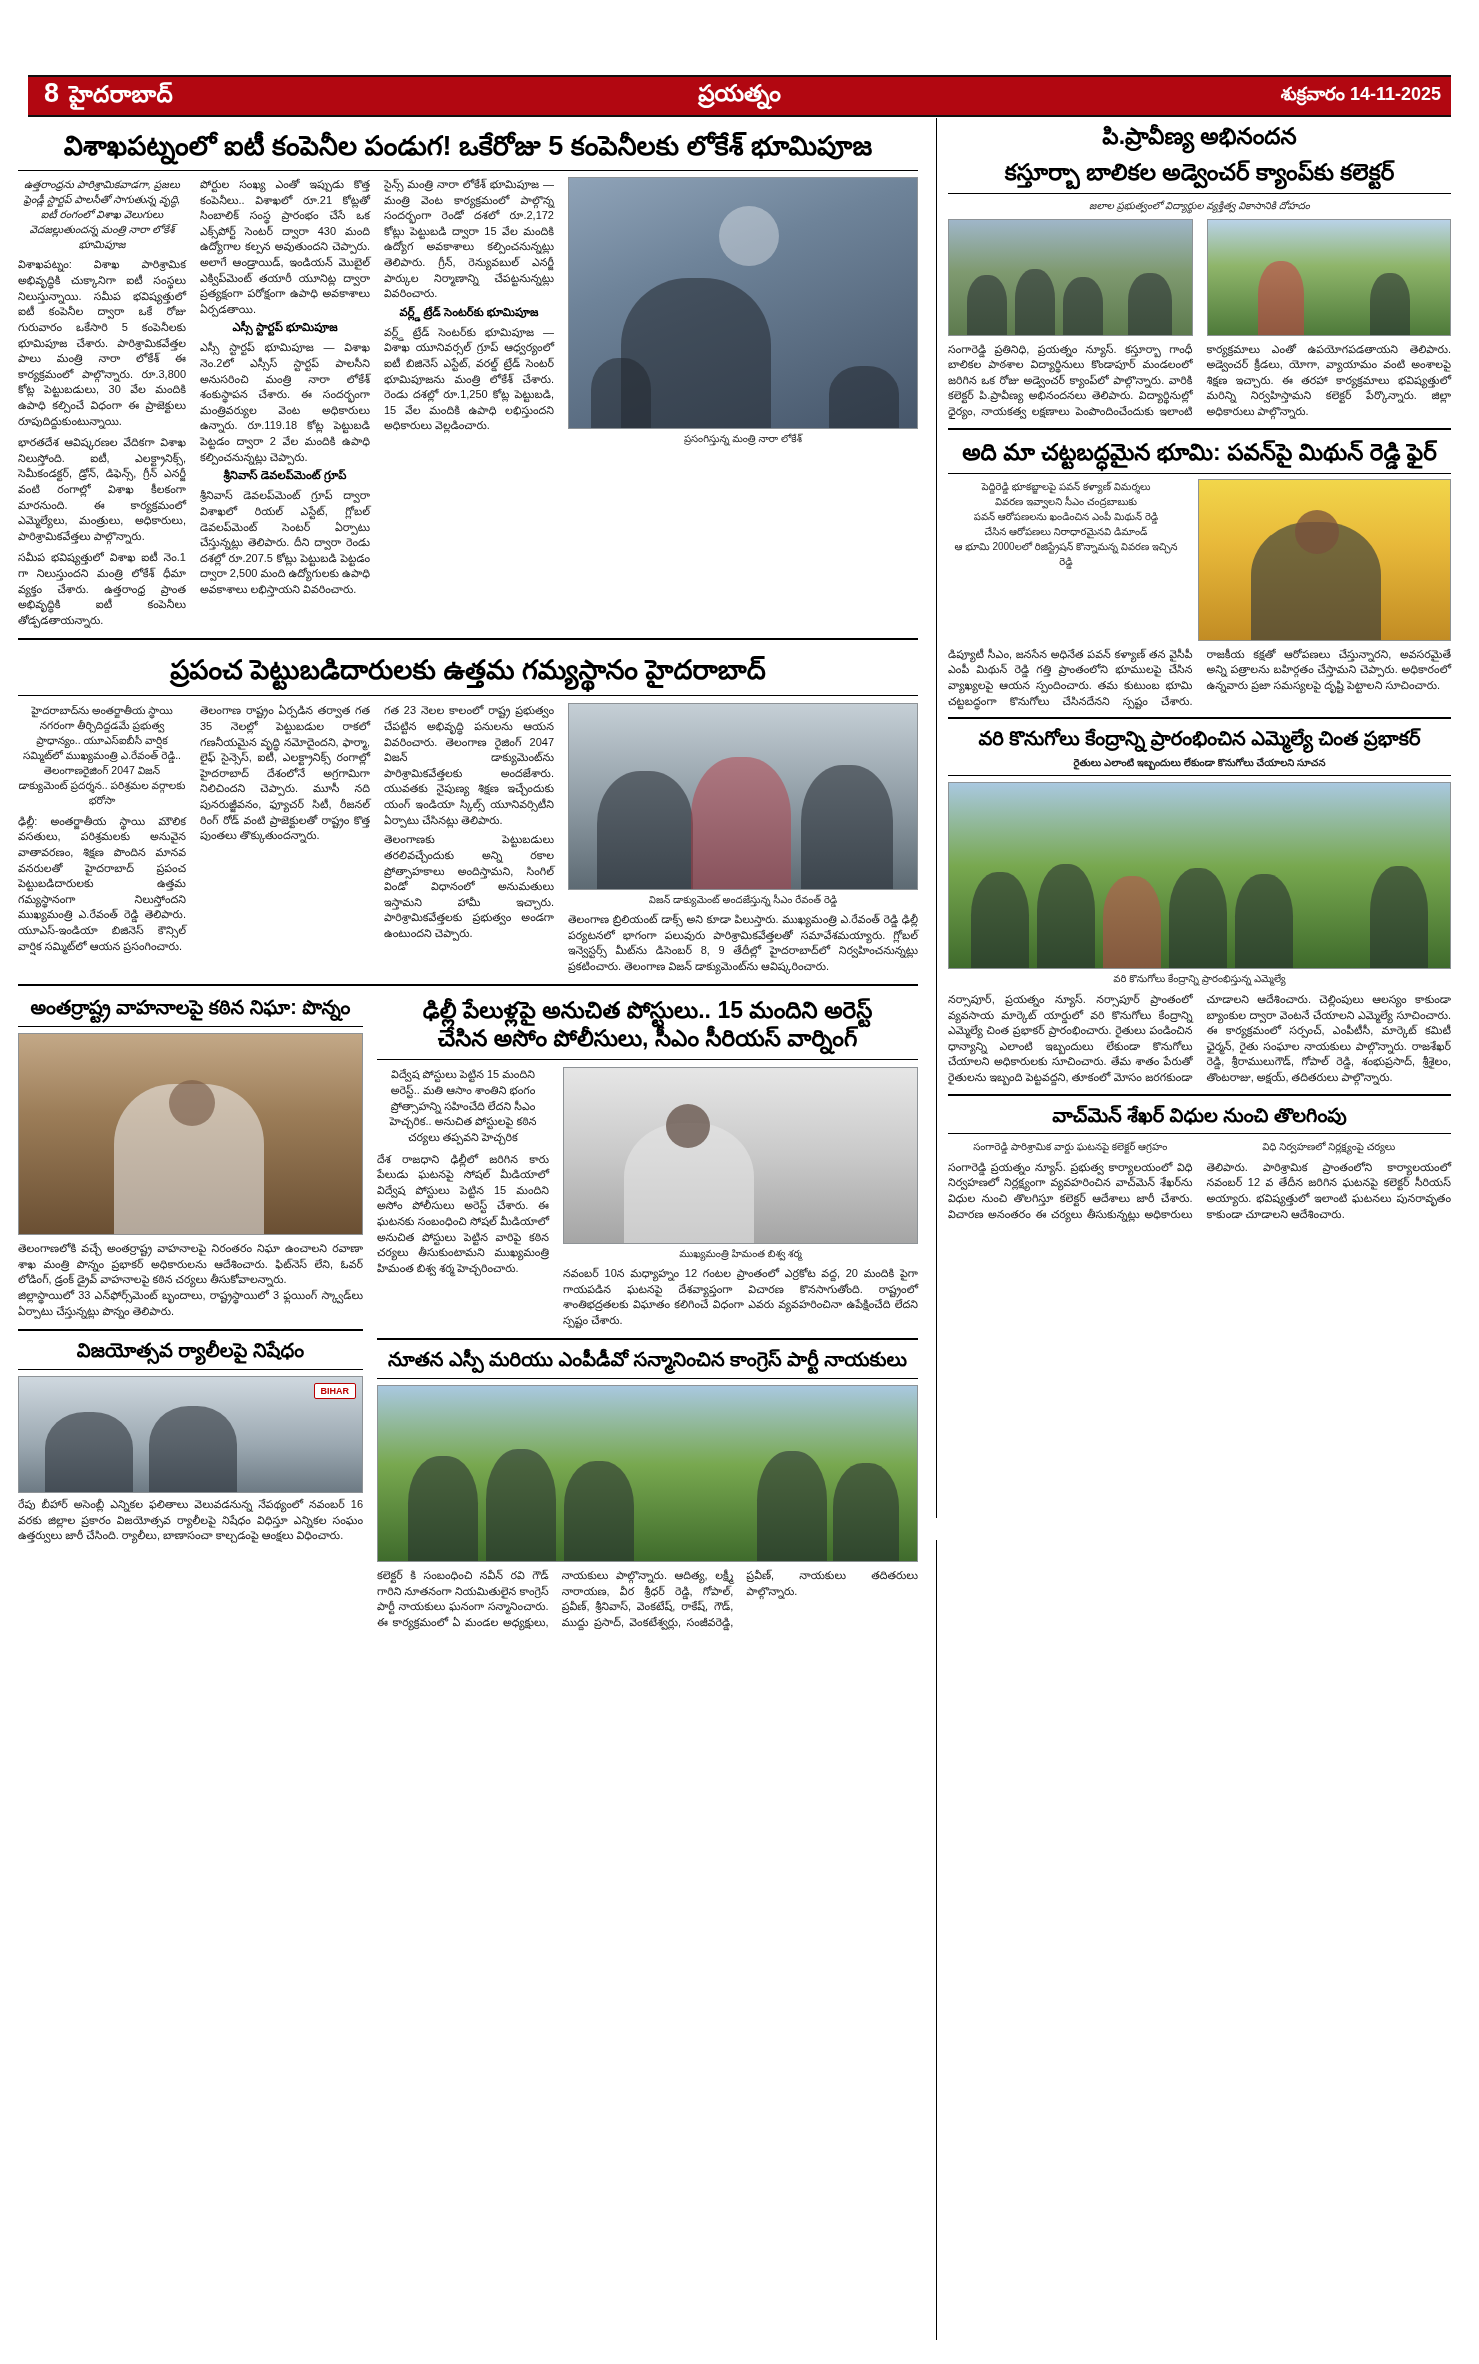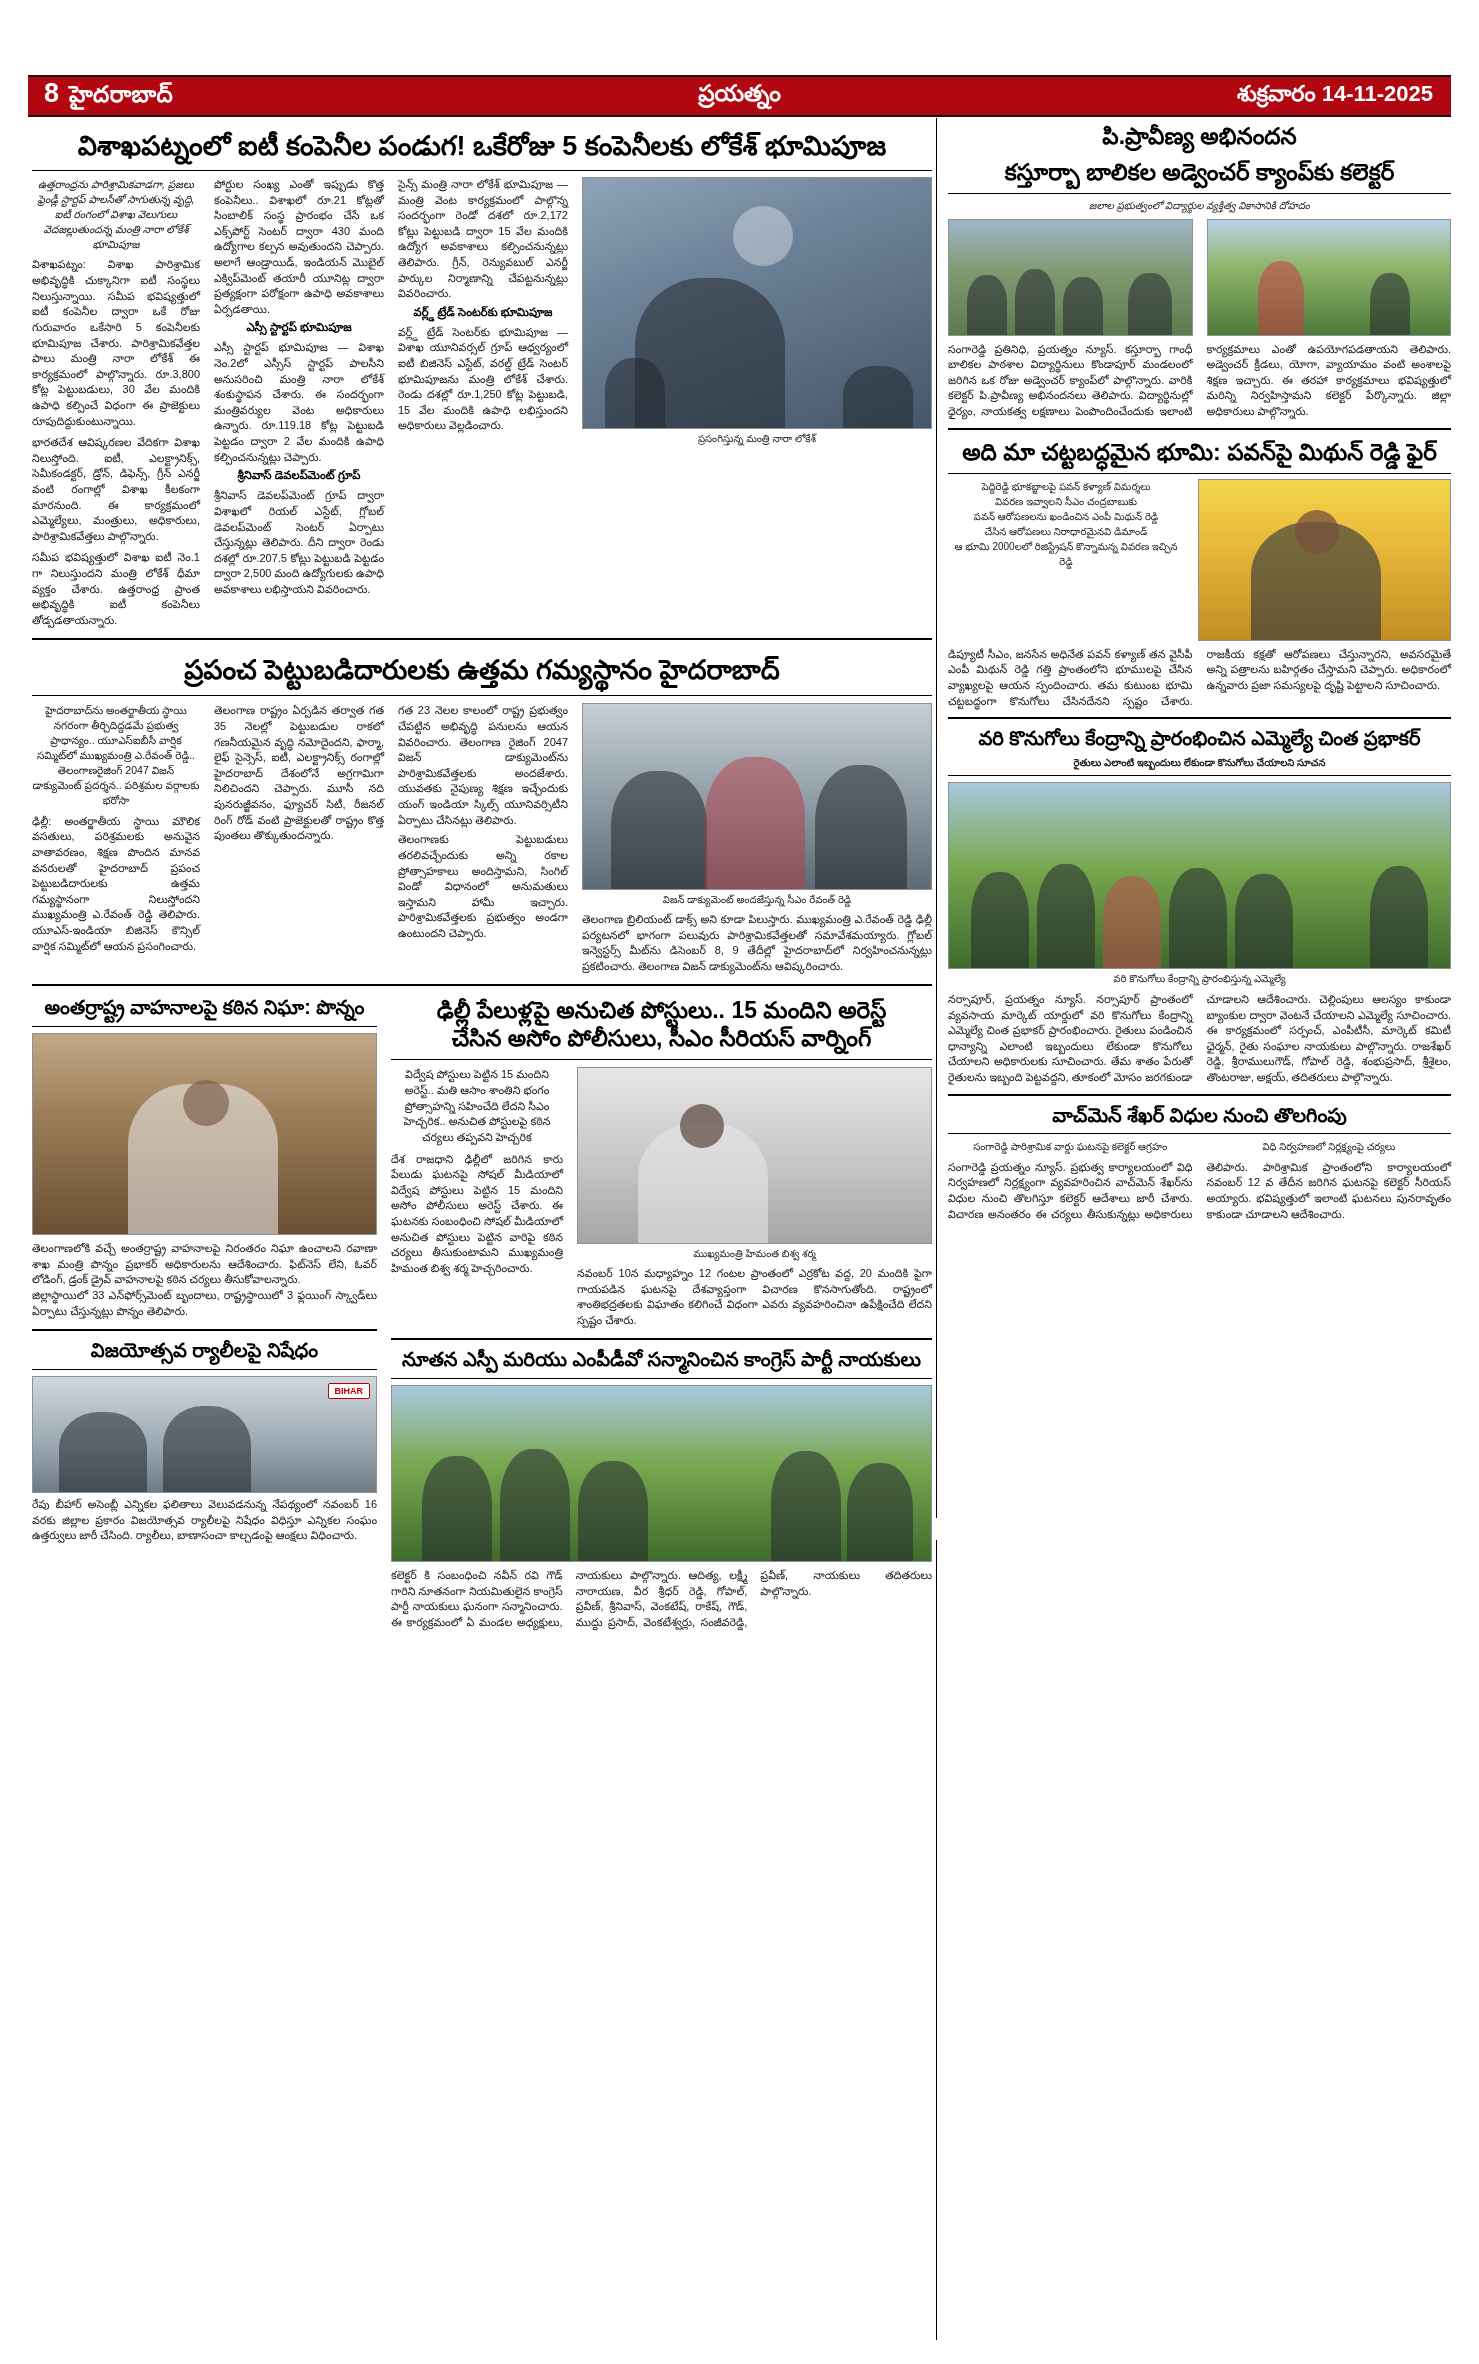--- a/index.html
+++ b/index.html
@@ -6,34 +6,34 @@
   body{width:1479px;height:2364px;font-family:"Liberation Sans","DejaVu Sans",sans-serif;color:#000;}
   .page{position:relative;width:1479px;height:2364px;background:#fff;box-sizing:border-box;padding:0;}
 
   
   .masthead{position:absolute;left:28px;top:75px;width:1423px;height:38px;background:#b20711;
             border-top:2px solid #111;border-bottom:2px solid #111;display:flex;align-items:center;}
   .mh-left{display:flex;align-items:baseline;gap:10px;padding-left:16px;color:#fff;}
   .mh-pageno{font-size:27px;font-weight:bold;line-height:1;}
   .mh-city{font-size:23px;font-weight:bold;letter-spacing:.3px;}
   .mh-center{position:absolute;left:0;right:0;text-align:center;color:#fff;font-size:23px;font-weight:bold;}
-  .mh-right{margin-left:auto;padding-right:18px;color:#fff;font-size:22px;font-weight:bold;z-index:2;}
+  .mh-right{margin-left:auto;padding-right:10px;color:#fff;font-size:18px;font-weight:bold;z-index:2;}
   .hl{font-weight:bold;text-align:center;line-height:1.22;color:#000;}
   .hl-xl{font-size:27px;}
   .hl-lg{font-size:23px;}
   .hl-md{font-size:19.5px;}
   .body{font-size:11px;line-height:1.42;text-align:justify;color:#111;}
   .cap{font-size:10px;line-height:1.35;text-align:center;color:#222;}
   .cols2{column-count:2;column-gap:14px;}
   .cols3{column-count:3;column-gap:13px;}
   .photo{background:#cfd3d6;border:1px solid #8d9296;position:relative;overflow:hidden;}
   .subhl{font-size:11.5px;font-weight:bold;text-align:center;margin:4px 0 3px;}
 
   
-  .left-col{position:absolute;left:32px;top:122px;width:900px;}
+  .left-col{position:absolute;left:18px;top:122px;width:900px;}
   .right-col{position:absolute;left:948px;top:122px;width:503px;}
   .vdiv{position:absolute;top:118px;width:1px;background:#000;}
 
   .sec{margin-bottom:8px;}
 
   
   .p-stage{background:linear-gradient(160deg,#8fa3b8 0%,#6e8399 35%,#46566a 100%);}
   .p-crowd{background:linear-gradient(180deg,#9fb6c9 0%,#7f9a70 45%,#5d7a4e 100%);}
   .p-green{background:linear-gradient(180deg,#b9d2e8 0%,#8fb56a 40%,#4e7a3a 100%);}
   .p-indoor{background:linear-gradient(180deg,#c3a887 0%,#9c7d58 40%,#6a4f33 100%);}

